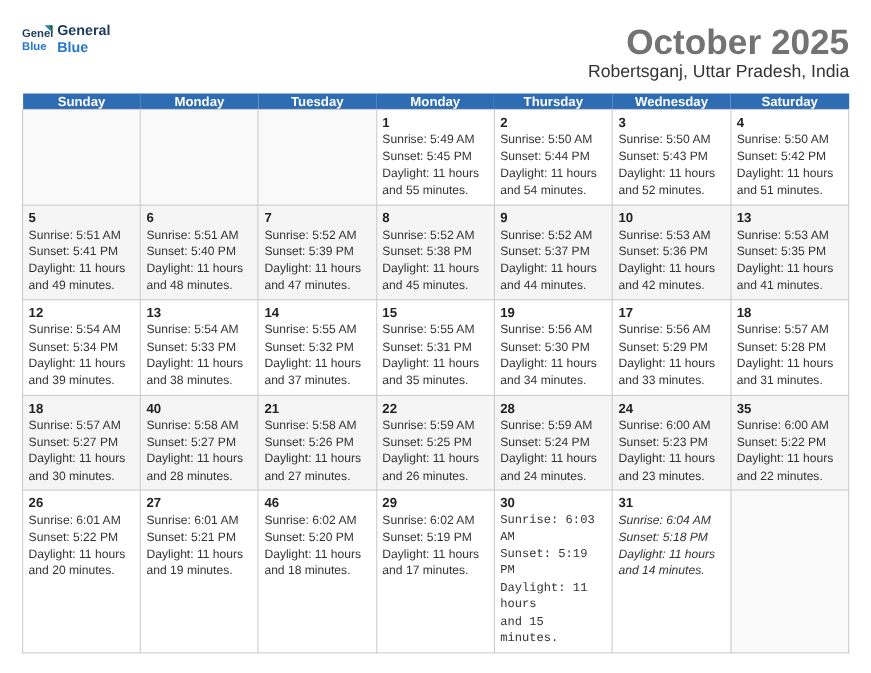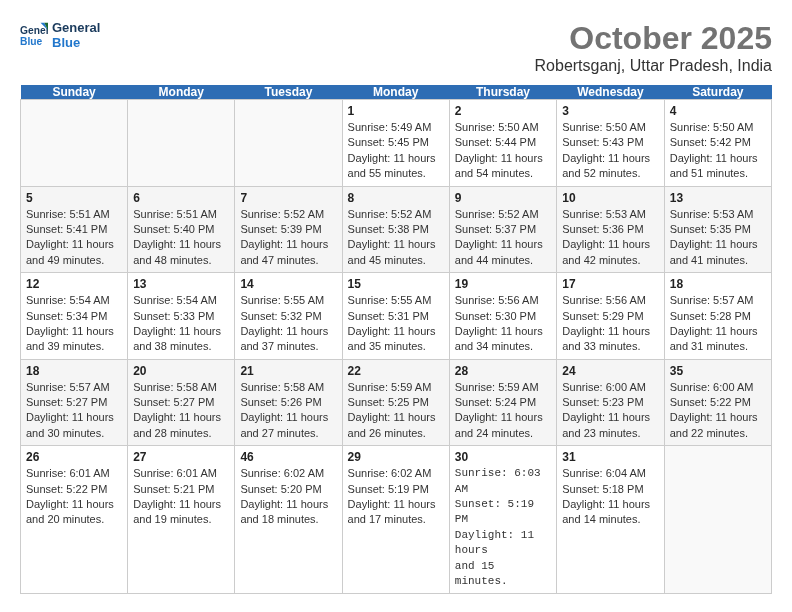--- a/index.html
+++ b/index.html
@@ -250,21 +250,21 @@
       </tr>
       <tr>
         <td>
           <span class="day-number">18</span>
           <div class="day-info" style="white-space: pre-line;">Sunrise: 5:57 AM
 Sunset: 5:27 PM
 Daylight: 11 hours
 and 30 minutes.</div>
         </td>
         <td>
-          <span class="day-number">20</span>
+          <span class="day-number">40</span>
           <div class="day-info" style="white-space: pre-line;">Sunrise: 5:58 AM
 Sunset: 5:27 PM
 Daylight: 11 hours
 and 28 minutes.</div>
         </td>
         <td>
           <span class="day-number">21</span>
           <div class="day-info" style="white-space: pre-line;">Sunrise: 5:58 AM
 Sunset: 5:26 PM
 Daylight: 11 hours
@@ -330,21 +330,21 @@
         </td>
         <td>
           <span class="day-number">30</span>
           <div class="day-info" style="white-space: pre-line; font-family: Liberation Mono, monospace;">Sunrise: 6:03 AM
 Sunset: 5:19 PM
 Daylight: 11 hours
 and 15 minutes.</div>
         </td>
         <td>
           <span class="day-number">31</span>
-          <div class="day-info" style="white-space: pre-line;">Sunrise: 6:04 AM
+          <div class="day-info" style="white-space: pre-line; font-style: italic;">Sunrise: 6:04 AM
 Sunset: 5:18 PM
 Daylight: 11 hours
 and 14 minutes.</div>
         </td>
         <td class="empty-cell"></td>
       </tr>
     </tbody>
 </table>
 
 </body></html>

